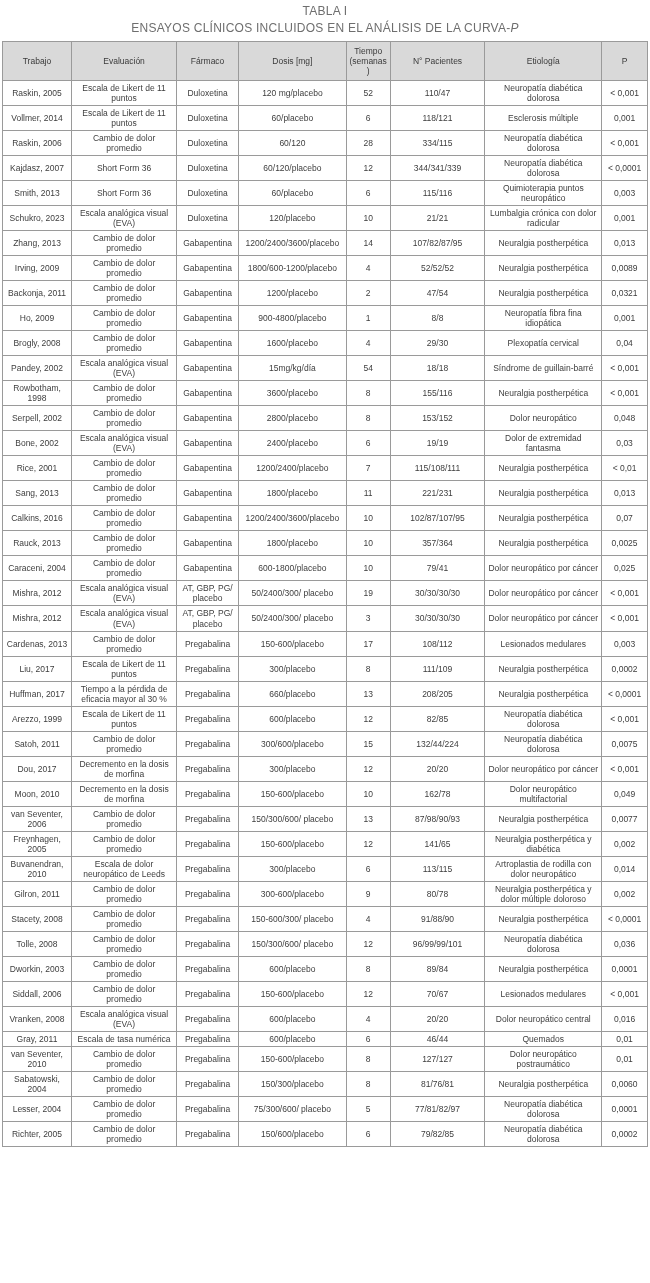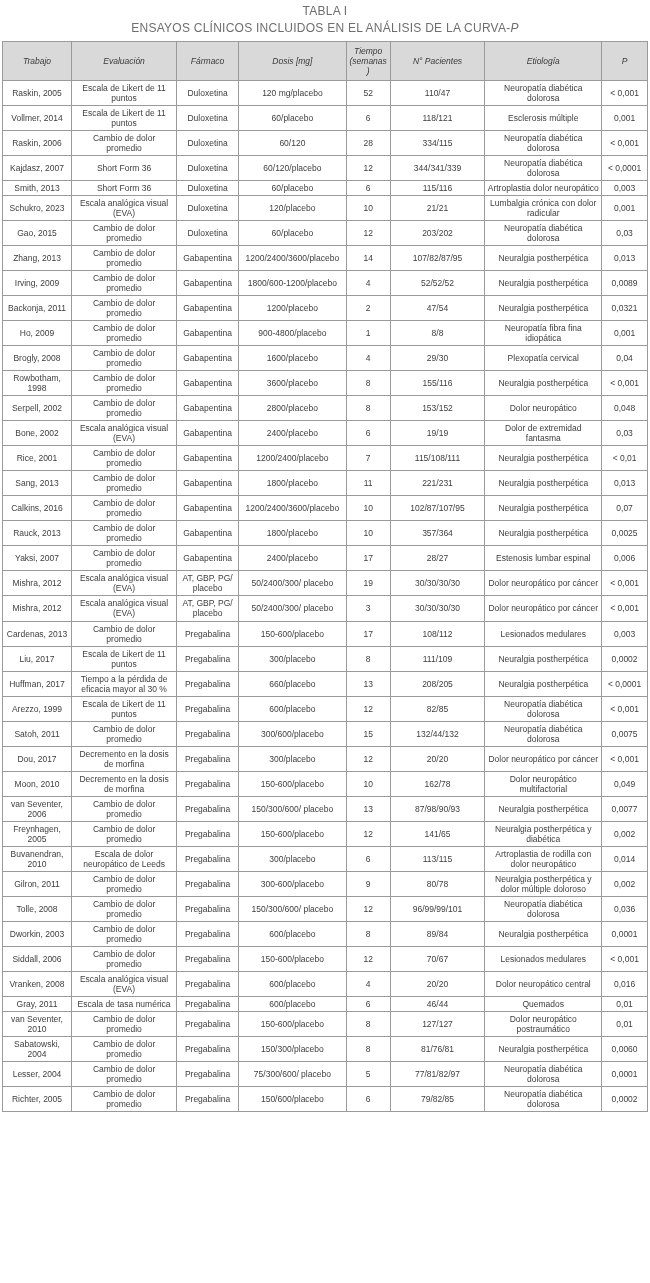--- a/index.html
+++ b/index.html
@@ -30,21 +30,20 @@
     padding: 2px 2px;
     text-align: center;
     vertical-align: middle;
     font-size: 8.5px;
     line-height: 1.18;
     word-wrap: break-word;
     overflow-wrap: break-word;
   }
   table.trials th {
     background: #d9d9d9;
-    font-style: italic;
     font-weight: normal;
     color: #3a3a3a;
     padding: 4px 2px;
   }
   table.trials td { color: #3d3d3d; }
 </style>
 </head>
 <body>
 
 <div class="page">
@@ -117,44 +116,34 @@
           <td>Neuropatía diabética dolorosa</td>
           <td>&lt; 0,0001</td>
         </tr>
         <tr>
           <td>Smith, 2013</td>
           <td>Short Form 36</td>
           <td>Duloxetina</td>
           <td>60/placebo</td>
           <td>6</td>
           <td>115/116</td>
-          <td>Artroplastia dolor neuropático</td>
+          <td>Quimioterapia puntos neuropático</td>
           <td>0,003</td>
         </tr>
         <tr>
           <td>Schukro, 2023</td>
           <td>Escala analógica visual (EVA)</td>
           <td>Duloxetina</td>
           <td>120/placebo</td>
           <td>10</td>
           <td>21/21</td>
           <td>Lumbalgia crónica con dolor radicular</td>
           <td>0,001</td>
         </tr>
         <tr>
-          <td>Gao, 2015</td>
-          <td>Cambio de dolor promedio</td>
-          <td>Duloxetina</td>
-          <td>60/placebo</td>
-          <td>12</td>
-          <td>203/202</td>
-          <td>Neuropatía diabética dolorosa</td>
-          <td>0,03</td>
-        </tr>
-        <tr>
           <td>Zhang, 2013</td>
           <td>Cambio de dolor promedio</td>
           <td>Gabapentina</td>
           <td>1200/2400/3600/placebo</td>
           <td>14</td>
           <td>107/82/87/95</td>
           <td>Neuralgia postherpética</td>
           <td>0,013</td>
         </tr>
         <tr>
@@ -191,20 +180,30 @@
           <td>Brogly, 2008</td>
           <td>Cambio de dolor promedio</td>
           <td>Gabapentina</td>
           <td>1600/placebo</td>
           <td>4</td>
           <td>29/30</td>
           <td>Plexopatía cervical</td>
           <td>0,04</td>
         </tr>
         <tr>
+          <td>Pandey, 2002</td>
+          <td>Escala analógica visual (EVA)</td>
+          <td>Gabapentina</td>
+          <td>15mg/kg/día</td>
+          <td>54</td>
+          <td>18/18</td>
+          <td>Síndrome de guillain-barré</td>
+          <td>&lt; 0,001</td>
+        </tr>
+        <tr>
           <td>Rowbotham, 1998</td>
           <td>Cambio de dolor promedio</td>
           <td>Gabapentina</td>
           <td>3600/placebo</td>
           <td>8</td>
           <td>155/116</td>
           <td>Neuralgia postherpética</td>
           <td>&lt; 0,001</td>
         </tr>
         <tr>
@@ -261,28 +260,28 @@
           <td>Rauck, 2013</td>
           <td>Cambio de dolor promedio</td>
           <td>Gabapentina</td>
           <td>1800/placebo</td>
           <td>10</td>
           <td>357/364</td>
           <td>Neuralgia postherpética</td>
           <td>0,0025</td>
         </tr>
         <tr>
-          <td>Yaksi, 2007</td>
-          <td>Cambio de dolor promedio</td>
-          <td>Gabapentina</td>
-          <td>2400/placebo</td>
-          <td>17</td>
-          <td>28/27</td>
-          <td>Estenosis lumbar espinal</td>
-          <td>0,006</td>
+          <td>Caraceni, 2004</td>
+          <td>Cambio de dolor promedio</td>
+          <td>Gabapentina</td>
+          <td>600-1800/placebo</td>
+          <td>10</td>
+          <td>79/41</td>
+          <td>Dolor neuropático por cáncer</td>
+          <td>0,025</td>
         </tr>
         <tr>
           <td>Mishra, 2012</td>
           <td>Escala analógica visual (EVA)</td>
           <td>AT, GBP, PG/ placebo</td>
           <td>50/2400/300/ placebo</td>
           <td>19</td>
           <td>30/30/30/30</td>
           <td>Dolor neuropático por cáncer</td>
           <td>&lt; 0,001</td>
@@ -336,21 +335,21 @@
           <td>82/85</td>
           <td>Neuropatía diabética dolorosa</td>
           <td>&lt; 0,001</td>
         </tr>
         <tr>
           <td>Satoh, 2011</td>
           <td>Cambio de dolor promedio</td>
           <td>Pregabalina</td>
           <td>300/600/placebo</td>
           <td>15</td>
-          <td>132/44/132</td>
+          <td>132/44/224</td>
           <td>Neuropatía diabética dolorosa</td>
           <td>0,0075</td>
         </tr>
         <tr>
           <td>Dou, 2017</td>
           <td>Decremento en la dosis de morfina</td>
           <td>Pregabalina</td>
           <td>300/placebo</td>
           <td>12</td>
           <td>20/20</td>
@@ -401,20 +400,30 @@
           <td>Gilron, 2011</td>
           <td>Cambio de dolor promedio</td>
           <td>Pregabalina</td>
           <td>300-600/placebo</td>
           <td>9</td>
           <td>80/78</td>
           <td>Neuralgia postherpética y dolor múltiple doloroso</td>
           <td>0,002</td>
         </tr>
         <tr>
+          <td>Stacety, 2008</td>
+          <td>Cambio de dolor promedio</td>
+          <td>Pregabalina</td>
+          <td>150-600/300/ placebo</td>
+          <td>4</td>
+          <td>91/88/90</td>
+          <td>Neuralgia postherpética</td>
+          <td>&lt; 0,0001</td>
+        </tr>
+        <tr>
           <td>Tolle, 2008</td>
           <td>Cambio de dolor promedio</td>
           <td>Pregabalina</td>
           <td>150/300/600/ placebo</td>
           <td>12</td>
           <td>96/99/99/101</td>
           <td>Neuropatía diabética dolorosa</td>
           <td>0,036</td>
         </tr>
         <tr>

